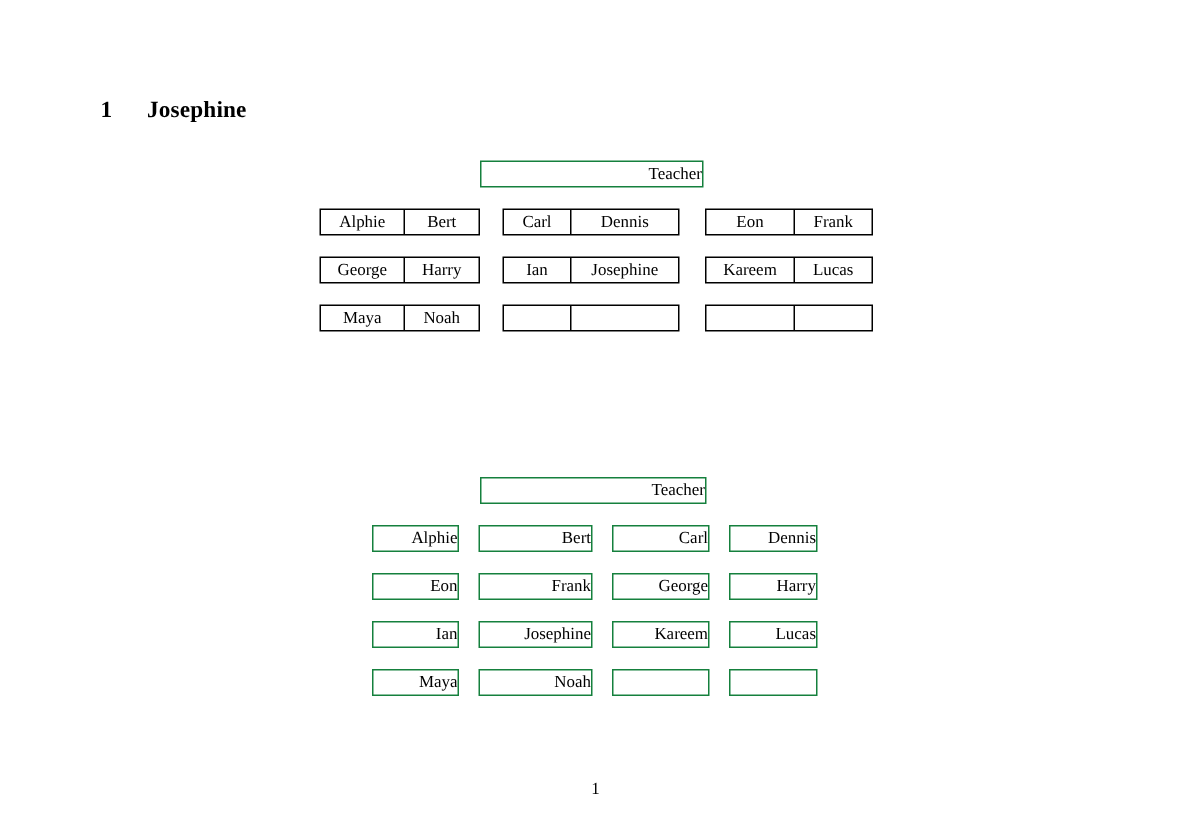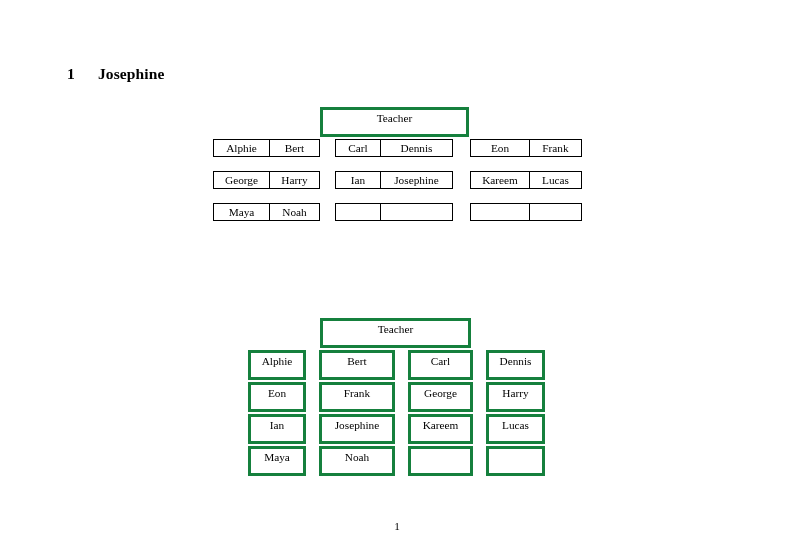--- a/index.html
+++ b/index.html
@@ -32,24 +32,24 @@
     display: inline-block;
     width: 31px;
   }
   #heading-classical   { left: 67px; top: 65px; }
   #heading-distributed { left: 67px; top: 276px; }
 
   
   .box {
     position: absolute;
     box-sizing: border-box;
-    border: 3px solid #15803d;
-    height: 30px;
+    border: 1px solid #15803d;
+    height: 18px;
     line-height: 16px;
-    text-align: center;
+    text-align: right;
     font-size: 11.3px;
     background: #ffffff;
     white-space: nowrap;
     overflow: hidden;
   }
 
   
   .group-table {
     position: absolute;
     display: flex;

